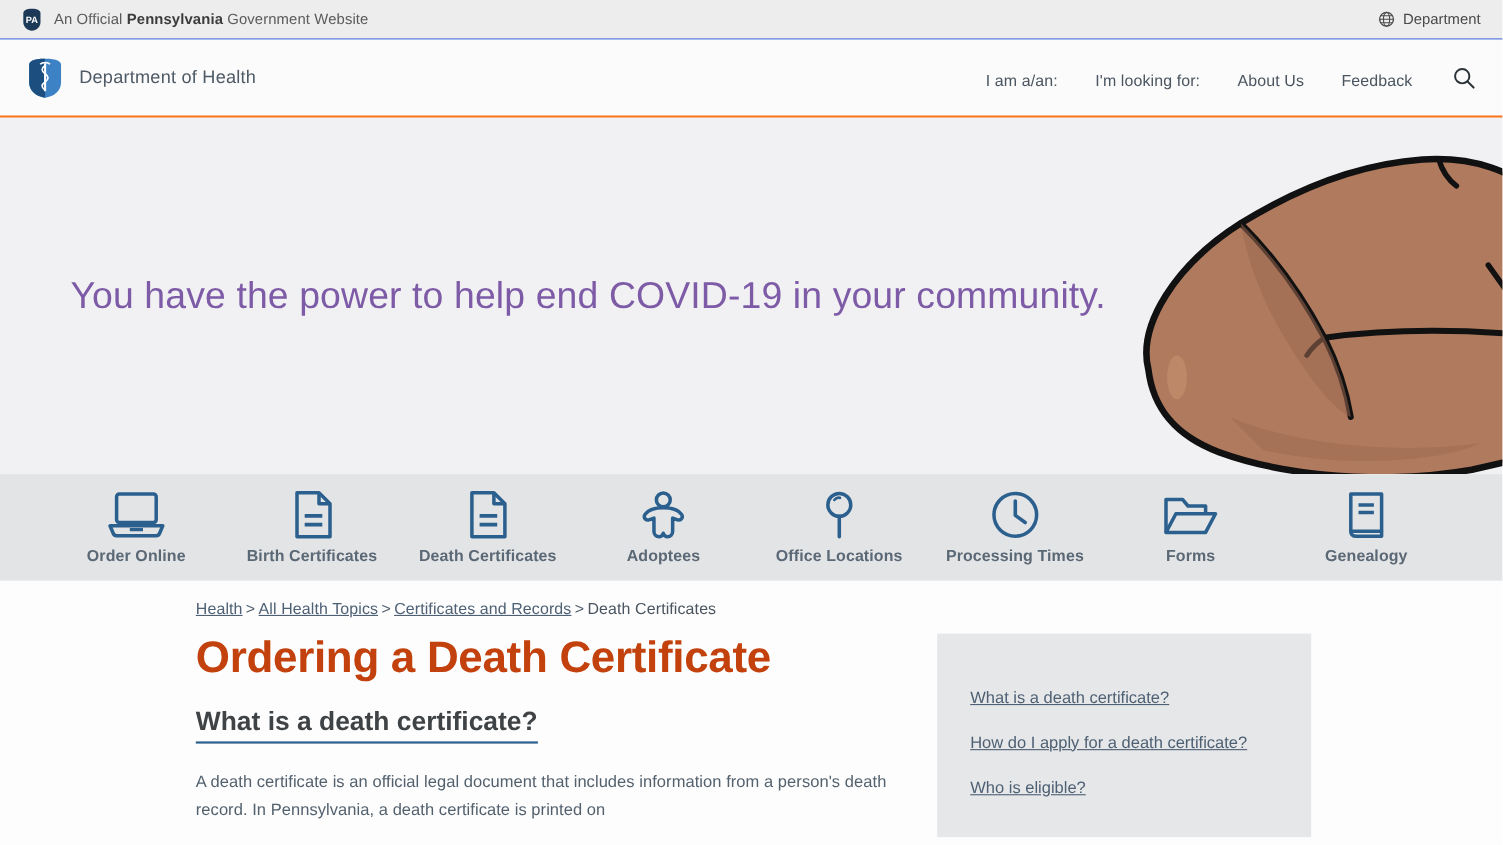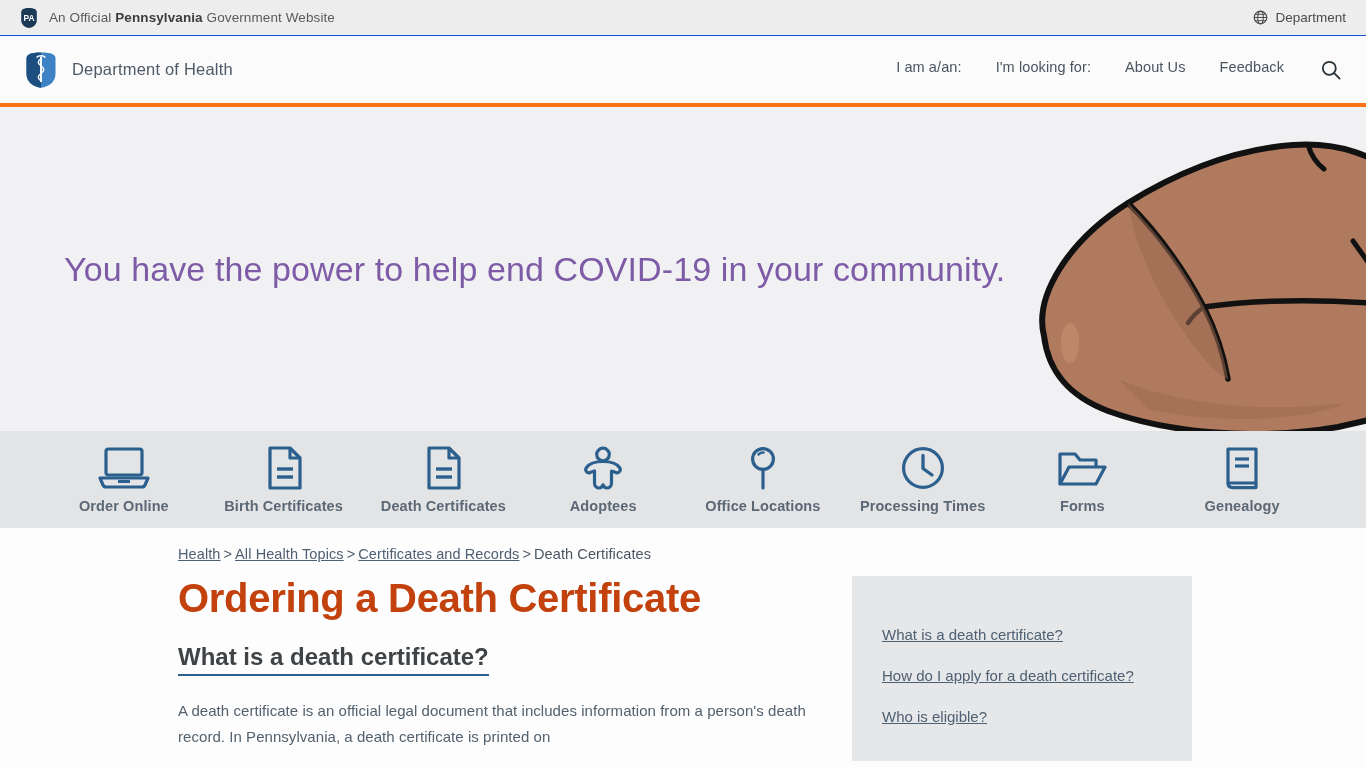--- a/index.html
+++ b/index.html
@@ -40,33 +40,33 @@
   }
   .globe-icon { width: 15px; height: 15px; display: block; }
 
   
   .site-header {
     height: 71px;
     background: #fbfbfb;
     display: flex;
     align-items: center;
     padding: 0 24px 0 24px;
-    border-bottom: 4px solid #f97316;
+    border-bottom: 2px solid #f97316;
   }
   .brand { display: flex; align-items: center; cursor: pointer; }
   .brand-logo { width: 34px; height: 38px; display: block; }
   .brand-name {
     margin-left: 14px;
     font-size: 16.5px;
     color: #4e5a66;
     letter-spacing: .2px;
     white-space: nowrap;
   }
   .header-spacer { flex: 1 1 auto; }
-  .main-nav { display: flex; align-items: flex-start; }
+  .main-nav { display: flex; align-items: flex-end; }
   .nav-link {
     font-size: 14.5px;
     color: #4a5560;
     margin-left: 34px;
     white-space: nowrap;
     cursor: pointer;
     letter-spacing: .1px;
   }
   .nav-link:first-child { margin-left: 0; }
   .search-btn {

